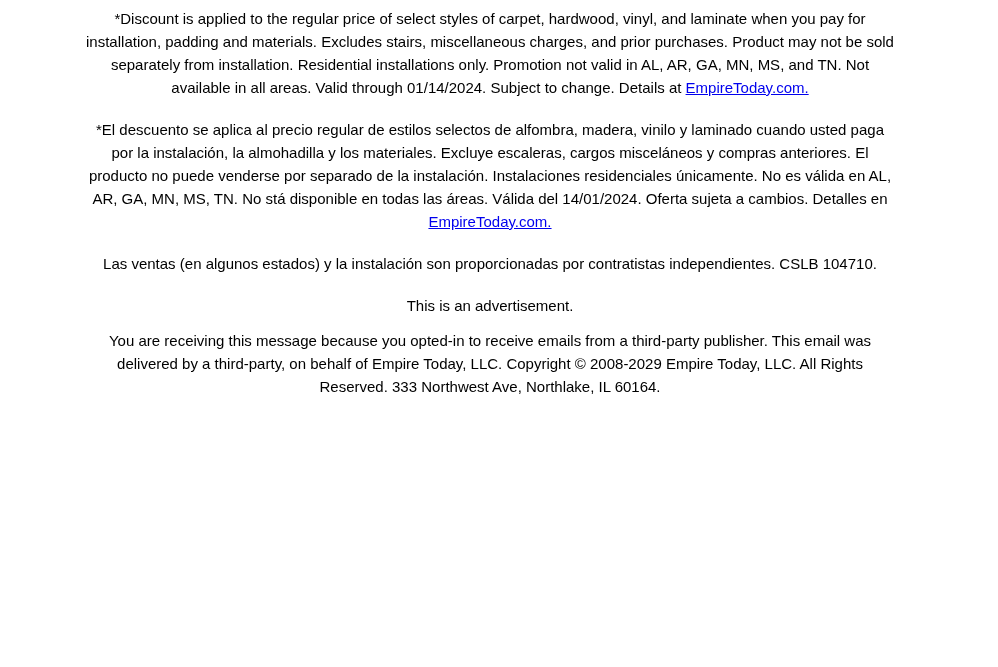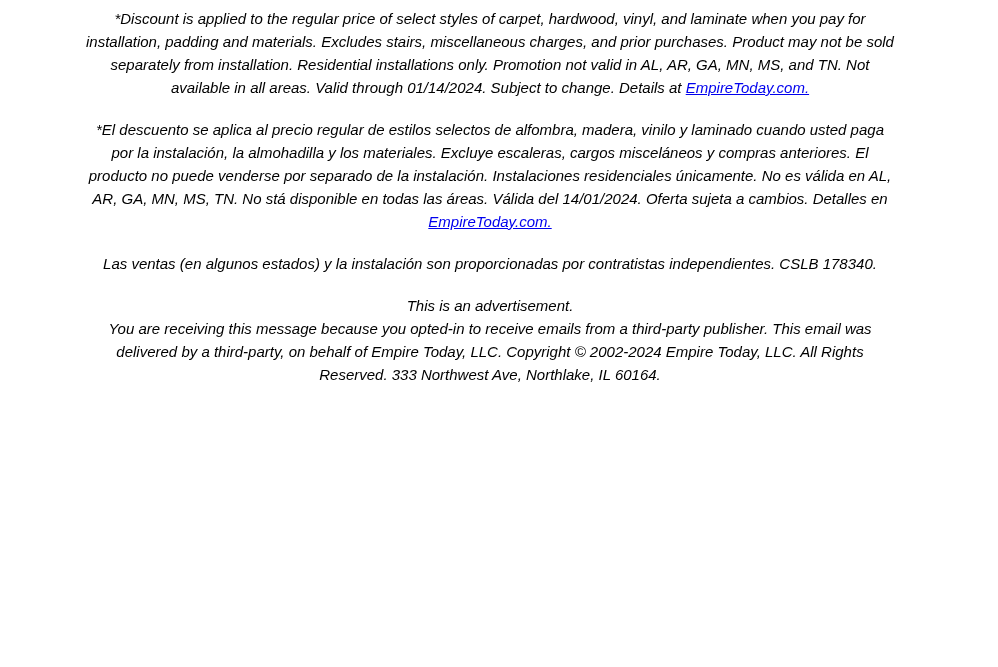--- a/index.html
+++ b/index.html
@@ -17,24 +17,23 @@
     overflow: hidden;
   }
   .email-footer {
     width: 808px;
     margin-left: 86px;
     padding-top: 7px;
     text-align: center;
   }
   .para {
     margin: 0 0 19px 0;
-    font-style: italic;
   }
   .para.tight {
-    margin-bottom: 0;
+    margin-bottom: 12px;
   }
   a.link-blue {
     color: #0000EE;
     text-decoration: underline;
     cursor: pointer;
   }
   a.link-dark {
     color: #000000;
     text-decoration: underline;
     cursor: pointer;
@@ -43,20 +42,20 @@
 </head>
 <body>
 
 <div class="email-footer">
 
   <p class="para"><span>*Discount is applied to the regular price of select styles of carpet, hardwood, vinyl, and laminate when you pay for installation, padding and materials. Excludes stairs, miscellaneous charges, and prior purchases. Product may not be sold separately from installation. Residential installations only. Promotion not valid in AL, AR, GA, MN, MS, and TN. Not available in all areas. Valid through 01/14/2024. Subject to change. Details at </span><a class="link-blue" href="#">EmpireToday.com.</a></p>
 
   <p class="para"><span>*El descuento se aplica al precio regular de estilos selectos de alfombra, madera, vinilo y laminado cuando usted paga por la instalación, la almohadilla y los materiales. Excluye escaleras, cargos misceláneos y compras anteriores. El producto no puede venderse por separado de la instalación. Instalaciones residenciales únicamente. No es válida en AL, AR, GA, MN, MS, TN. No stá disponible en todas las áreas. Válida del 14/01/2024. Oferta sujeta a cambios. Detalles en </span><a class="link-blue" href="#">EmpireToday.com.</a></p>
 
 
-  <p class="para">Las ventas (en algunos estados) y la instalación son proporcionadas por contratistas independientes. CSLB 178340.</p>
+  <p class="para">Las ventas (en algunos estados) y la instalación son proporcionadas por contratistas independientes. CSLB 104710.</p>
 
   <p class="para tight">This is an advertisement.</p>
 
-  <p class="para">You are receiving this message because you opted-in to receive emails from a third-party publisher. This email was delivered by a third-party, on behalf of Empire Today, LLC. Copyright © 2002-2024 Empire Today, LLC. All Rights Reserved. 333 Northwest Ave, Northlake, IL 60164.</p>
+  <p class="para">You are receiving this message because you opted-in to receive emails from a third-party publisher. This email was delivered by a third-party, on behalf of Empire Today, LLC. Copyright © 2008-2029 Empire Today, LLC. All Rights Reserved. 333 Northwest Ave, Northlake, IL 60164.</p>
 
 
 </div>
 
 </body></html>

